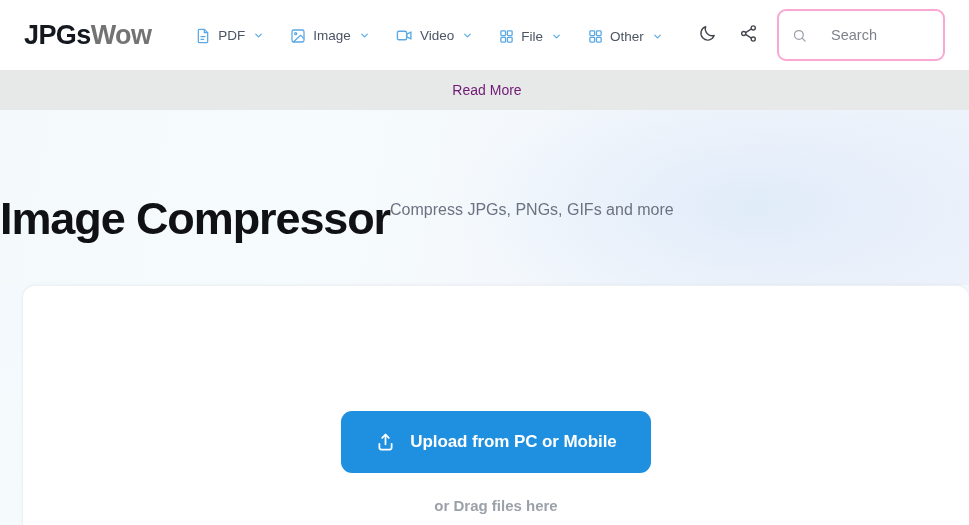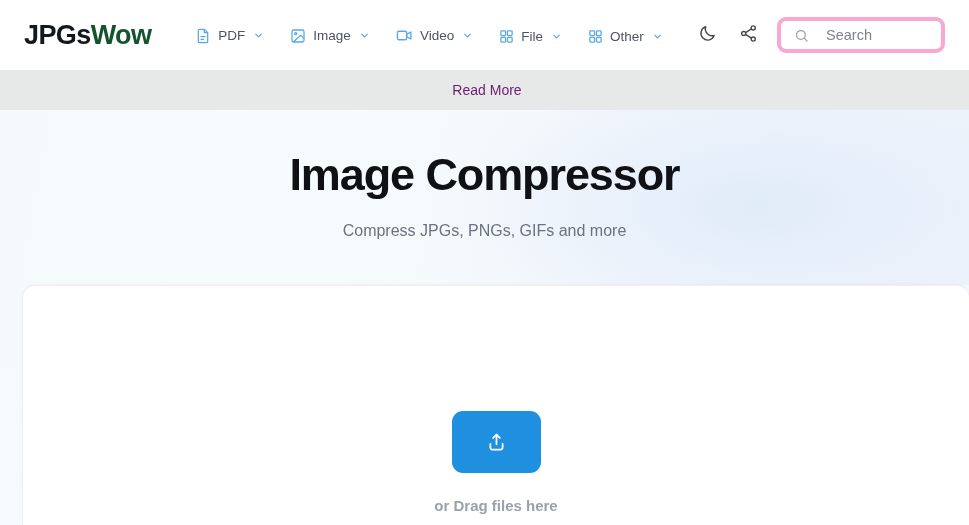--- a/index.html
+++ b/index.html
@@ -21,21 +21,21 @@
     position: relative;
   }
   .logo {
     font-size: 27px;
     font-weight: 800;
     letter-spacing: -0.6px;
     white-space: nowrap;
     user-select: none;
   }
   .logo .tiny { color: #14181f; }
-  .logo .wow  { color: #14532d; }
+  .logo .wow  { color: #737373; }
 
   .nav {
     display: flex;
     align-items: flex-end;
     gap: 26px;
     margin-left: 44px;
   }
   .nav-item {
     display: flex;
     align-items: center;
@@ -55,26 +55,26 @@
     gap: 17px;
   }
   .icon-btn {
     width: 24px; height: 24px;
     display: flex; align-items: center; justify-content: center;
     color: #44484e;
     cursor: pointer;
   }
   .search-box {
     width: 168px;
-    height: 36px;
-    border: 4px solid #f9a8d4;
+    height: 52px;
+    border: 2px solid #f9a8d4;
     border-radius: 9px;
     display: flex;
     align-items: center;
-    gap: 17px;
+    gap: 24px;
     padding: 0 13px;
     background: #fff;
     cursor: text;
   }
   .search-box .s-ico { display: flex; color: #9aa0a8; }
   .search-input {
     border: none;
     outline: none;
     font-family: "Liberation Sans", sans-serif;
     font-size: 14.5px;
@@ -100,21 +100,21 @@
     cursor: pointer;
   }
 
   
   .hero {
     height: 175px;
     background:
       radial-gradient(ellipse 420px 190px at 78% 55%, rgba(219,232,248,0.75) 0%, rgba(219,232,248,0) 72%),
       linear-gradient(100deg, #f4fafc 0%, #f6fbfd 32%, #f3f7fc 62%, #eef3fb 100%);
     display: flex;
-    flex-direction: column;
+    flex-direction: row;
     align-items: center;
     position: relative;
   }
   .hero-title {
     margin-top: 42px;
     font-size: 45px;
     font-weight: 800;
     letter-spacing: -1.1px;
     color: #101114;
     line-height: 1;
@@ -315,18 +315,19 @@
   <div class="drop-card">
 
     <button class="upload-btn">
       <span class="u-ico">
         <svg width="21" height="21" viewBox="0 0 24 24" fill="none" stroke="currentColor" stroke-width="2" stroke-linecap="round" stroke-linejoin="round">
           <path d="M12 3v11"></path>
           <path d="M8.2 6.8L12 3l3.8 3.8"></path>
           <path d="M5 13.5v4.3A2.2 2.2 0 0 0 7.2 20h9.6a2.2 2.2 0 0 0 2.2-2.2v-4.3"></path>
         </svg>
       </span>
+      <span>Upload from PC or Mobile</span>
     </button>
 
     <div class="drag-text">or Drag files here</div>
 
   </div>
 </div>
 
 </body></html>

